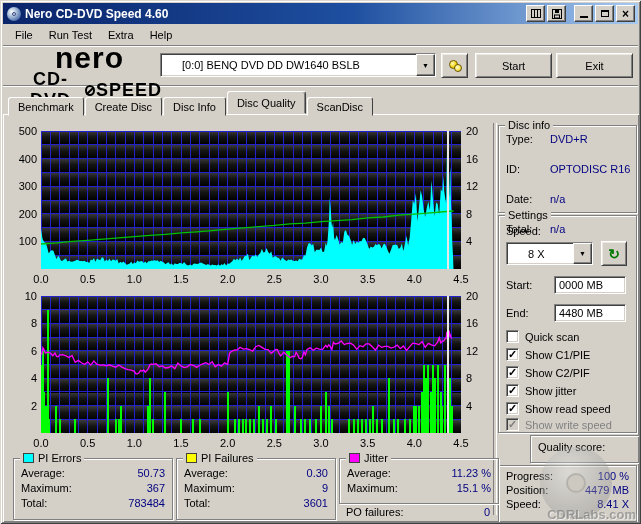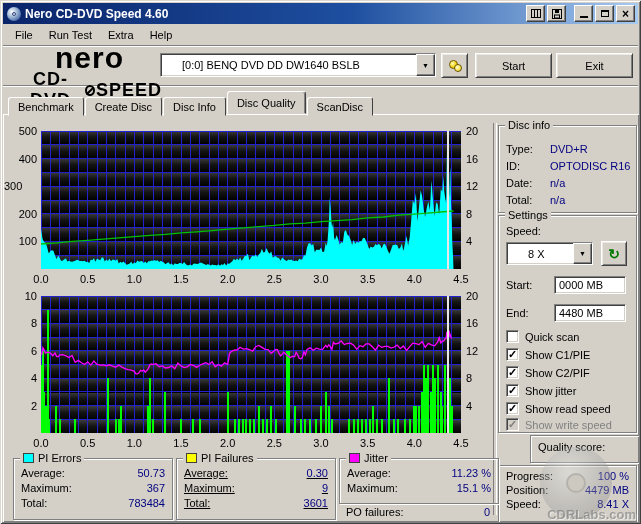--- a/index.html
+++ b/index.html
@@ -66,21 +66,21 @@
   .vsep{position:absolute;left:489px;top:8px;height:392px;width:2px;border-left:1px solid #808080;border-right:1px solid #fff;}
   
   .grp{position:absolute;border:1px solid #808080;box-shadow:inset 1px 1px 0 #fff,1px 1px 0 #fff;}
   .grp .legend{position:absolute;top:-7px;left:6px;background:#D4D0C8;padding:0 3px;display:flex;align-items:center;gap:4px;white-space:nowrap;}
   .swatch{width:11px;height:10px;border:1px solid #404040;box-sizing:border-box;display:inline-block;}
   .kv{display:flex;justify-content:space-between;padding:1px 7px;}
   .kv .v{color:#000080;white-space:nowrap;}
   .kv-left{display:flex;padding:1px 7px;}
   .kv-left .k{width:44px;flex:0 0 auto;}
   .kv-left .v{color:#000080;white-space:nowrap;}
-  .grp .body{padding-top:16px;display:flex;flex-direction:column;gap:3px;}
+  .grp .body{padding-top:6px;display:flex;flex-direction:column;gap:16px;}
   
   .settings-label{position:absolute;left:7px;}
   .speed-combo{left:7px;top:26px;width:85px;height:21px;}
   .refresh-btn{left:102px;top:25px;width:24px;height:23px;}
   .refresh-glyph{color:#007800;font-weight:bold;font-size:14px;line-height:14px;}
   .field-row{position:absolute;left:7px;display:flex;align-items:center;}
   .field-row .lbl{width:48px;}
   .input{background:#fff;border:1px solid;border-color:#808080 #fff #fff #808080;box-shadow:inset 1px 1px 0 #404040,inset -1px -1px 0 #d4d0c8;
     width:72px;height:18px;box-sizing:border-box;padding:0 4px;font-family:"Liberation Sans",sans-serif;font-size:11px;color:#000;}
   .cb{position:absolute;left:7px;display:flex;align-items:center;gap:6px;}
@@ -230,21 +230,21 @@
         <line x1="0" y1="41.4" x2="420" y2="41.4" stroke="#2222cc" stroke-width="1" shape-rendering="crispEdges"></line>
         <line x1="0" y1="27.6" x2="420" y2="27.6" stroke="#2222cc" stroke-width="1" shape-rendering="crispEdges"></line>
         <line x1="0" y1="13.8" x2="420" y2="13.8" stroke="#2222cc" stroke-width="1" shape-rendering="crispEdges"></line>
         <line x1="0" y1="0.0" x2="420" y2="0.0" stroke="#2222cc" stroke-width="1" shape-rendering="crispEdges"></line>
         <polygon points="0.0,138 0.0,98.0 1.6,108.1 3.1,111.3 4.7,111.8 6.2,116.6 7.8,122.6 9.3,120.1 10.9,119.3 12.4,119.7 14.0,124.2 15.6,128.3 17.1,124.5 18.7,127.0 20.2,129.9 21.8,129.6 23.3,128.3 24.9,127.2 26.4,130.5 28.0,129.7 29.6,130.6 31.1,130.8 32.7,130.3 34.2,129.8 35.8,128.8 37.3,129.2 38.9,130.1 40.4,130.0 42.0,130.3 43.6,129.7 45.1,131.1 46.7,130.8 48.2,132.0 49.8,128.6 51.3,129.2 52.9,127.1 54.4,130.8 56.0,127.5 57.6,128.4 59.1,129.3 60.7,126.4 62.2,126.6 63.8,130.6 65.3,128.6 66.9,129.9 68.4,127.6 70.0,130.3 71.6,128.6 73.1,128.8 74.7,129.7 76.2,127.9 77.8,132.5 79.3,130.8 80.9,131.8 82.4,130.5 84.0,131.9 85.6,133.8 87.1,133.3 88.7,132.5 90.2,130.8 91.8,133.0 93.3,131.4 94.9,132.1 96.4,129.5 98.0,130.8 99.6,130.2 101.1,129.9 102.7,131.9 104.2,130.5 105.8,132.3 107.3,130.3 108.9,130.3 110.4,129.5 112.0,129.7 113.6,129.2 115.1,129.8 116.7,129.2 118.2,130.9 119.8,129.7 121.3,130.8 122.9,131.4 124.4,133.3 126.0,131.9 127.6,131.2 129.1,133.5 130.7,132.5 132.2,134.2 133.8,132.3 135.3,133.0 136.9,133.0 138.4,132.0 140.0,131.9 141.6,133.1 143.1,131.1 144.7,133.0 146.2,134.2 147.8,134.3 149.3,133.6 150.9,134.5 152.4,132.8 154.0,132.5 155.6,133.1 157.1,132.7 158.7,131.9 160.2,131.5 161.8,132.6 163.3,133.0 164.9,134.1 166.4,133.3 168.0,133.6 169.6,134.5 171.1,133.5 172.7,133.9 174.2,134.0 175.8,134.4 177.3,133.3 178.9,134.7 180.4,133.2 182.0,133.9 183.6,132.1 185.1,134.4 186.7,132.5 188.2,132.7 189.8,131.6 191.3,130.3 192.9,127.8 194.4,129.3 196.0,127.5 197.6,129.3 199.1,126.4 200.7,129.7 202.2,127.8 203.8,125.0 205.3,124.8 206.9,122.7 208.4,129.3 210.0,126.4 211.6,124.4 213.1,125.5 214.7,123.6 216.2,126.1 217.8,123.6 219.3,122.0 220.9,117.7 222.4,121.4 224.0,120.9 225.6,117.0 227.1,121.1 228.7,122.8 230.2,120.2 231.8,126.8 233.3,125.6 234.9,125.3 236.4,126.8 238.0,127.0 239.6,129.8 241.1,126.6 242.7,128.1 244.2,129.3 245.8,129.9 247.3,128.6 248.9,128.9 250.4,128.5 252.0,129.7 253.6,130.0 255.1,129.6 256.7,130.3 258.2,127.7 259.8,128.5 261.3,128.6 262.9,124.1 264.4,124.7 266.0,116.5 267.6,112.2 269.1,112.3 270.7,114.5 272.2,112.8 273.8,121.3 275.3,118.7 276.9,118.7 278.4,119.0 280.0,116.5 281.6,120.9 283.1,120.7 284.7,111.8 285.6,115.0 286.5,110.6 287.5,96.6 288.1,86.4 288.7,66.6 289.3,73.1 290.0,83.3 290.6,92.2 291.2,96.6 292.1,91.2 293.1,106.5 294.0,109.0 295.6,103.9 297.1,108.1 298.7,113.7 300.2,111.1 301.8,112.0 303.3,100.7 304.9,98.9 306.4,103.8 308.0,104.9 309.6,108.7 311.1,114.1 312.7,109.0 314.2,112.9 315.8,110.6 317.3,111.8 318.9,110.2 320.4,110.2 322.0,107.1 323.6,107.0 325.1,110.0 326.7,113.7 328.2,118.0 329.8,115.6 331.3,116.5 332.9,115.8 334.4,113.1 336.0,114.3 337.6,113.0 339.1,113.8 340.7,117.6 342.2,113.4 343.8,112.8 345.3,115.4 346.9,119.7 348.4,122.7 350.0,118.7 351.6,114.3 353.1,113.7 354.7,113.7 356.2,113.9 357.8,118.1 359.3,116.5 360.9,112.5 362.4,120.1 364.0,112.6 365.6,104.8 367.1,114.8 368.7,106.3 370.2,89.4 371.8,69.2 373.3,73.1 374.9,62.2 376.4,90.3 378.0,75.9 379.6,59.2 381.1,65.1 382.7,78.7 384.2,86.1 385.8,76.8 387.3,70.4 388.9,78.9 390.4,49.2 392.0,69.0 393.6,85.2 395.1,71.5 396.7,73.1 398.2,83.4 399.8,58.1 401.3,60.7 402.3,44.8 403.2,60.1 404.1,66.2 405.1,72.3 406.0,17.2 406.9,19.3 407.6,56.9 408.2,65.9 408.8,44.2 409.4,35.4 410.0,72.2 410.7,88.3 411.3,112.0 411.9,122.3 412.5,138.0 412.5,138" fill="#00FFFF"></polygon>
         <polyline points="0.0,113.0 15.6,111.9 31.1,110.4 46.7,109.3 62.2,108.2 77.8,106.9 93.3,105.6 108.9,104.4 124.4,103.3 140.0,101.8 155.6,100.8 171.1,99.6 186.7,98.1 202.2,96.8 217.8,95.6 233.3,94.4 248.9,92.8 264.4,92.2 280.0,90.7 295.6,89.7 311.1,88.6 326.7,86.9 342.2,86.0 357.8,84.1 373.3,83.2 386.4,82.2 399.5,81.0 412.5,80.0" fill="none" stroke="#00C000" stroke-width="1.3"></polyline>
         <line x1="406.9" y1="0" x2="406.9" y2="138" stroke="#e8e8e8" stroke-width="1.6" shape-rendering="crispEdges"></line>
       </svg>
   <span class="tick" style="left: 0px; top: 114.4px; width: 33px; text-align: right;">100</span>
       <span class="tick" style="left: 0px; top: 86.8px; width: 33px; text-align: right;">200</span>
-      <span class="tick" style="left: 0px; top: 59.2px; width: 33px; text-align: left;">300</span>
+      <span class="tick" style="left: 0px; top: 59.2px; width: 33px; text-align: right;">300</span>
       <span class="tick" style="left: 0px; top: 31.6px; width: 33px; text-align: right;">400</span>
       <span class="tick" style="left: 0px; top: 4px; width: 33px; text-align: right;">500</span>
       <span class="tick" style="left: 462px; top: 114.4px; width: 22px; text-align: left;">4</span>
       <span class="tick" style="left: 462px; top: 86.8px; width: 22px; text-align: left;">8</span>
       <span class="tick" style="left: 462px; top: 59.2px; width: 22px; text-align: left;">12</span>
       <span class="tick" style="left: 462px; top: 31.6px; width: 22px; text-align: left;">16</span>
       <span class="tick" style="left: 462px; top: 4px; width: 22px; text-align: left;">20</span>
       <span class="tick" style="left: 25px; top: 152px; width: 24px; text-align: center;">0.0</span>
       <span class="tick" style="left: 71.6667px; top: 152px; width: 24px; text-align: center;">0.5</span>
       <span class="tick" style="left: 118.333px; top: 152px; width: 24px; text-align: center;">1.0</span>
@@ -519,21 +519,21 @@
           <span>Maximum:</span>
           <span class="v">367</span>
         </div>
       <div class="kv">
           <span>Total:</span>
           <span class="v">783484</span>
         </div>
     </div>
   </div>
 
-  <div class="grp" style="left:172px;top:343px;width:158px;height:60px;text-decoration:underline;">
+  <div class="grp" style="left:172px;top:343px;width:158px;height:60px;">
     <span class="legend">
         <span class="swatch" style="background:#FFFF00;"></span>
         <span>PI Failures</span>
       </span>
     <div class="body" style="padding-top:7px;gap:1px;">
       <div class="kv">
           <span>Average:</span>
           <span class="v">0.30</span>
         </div>
       <div class="kv">

